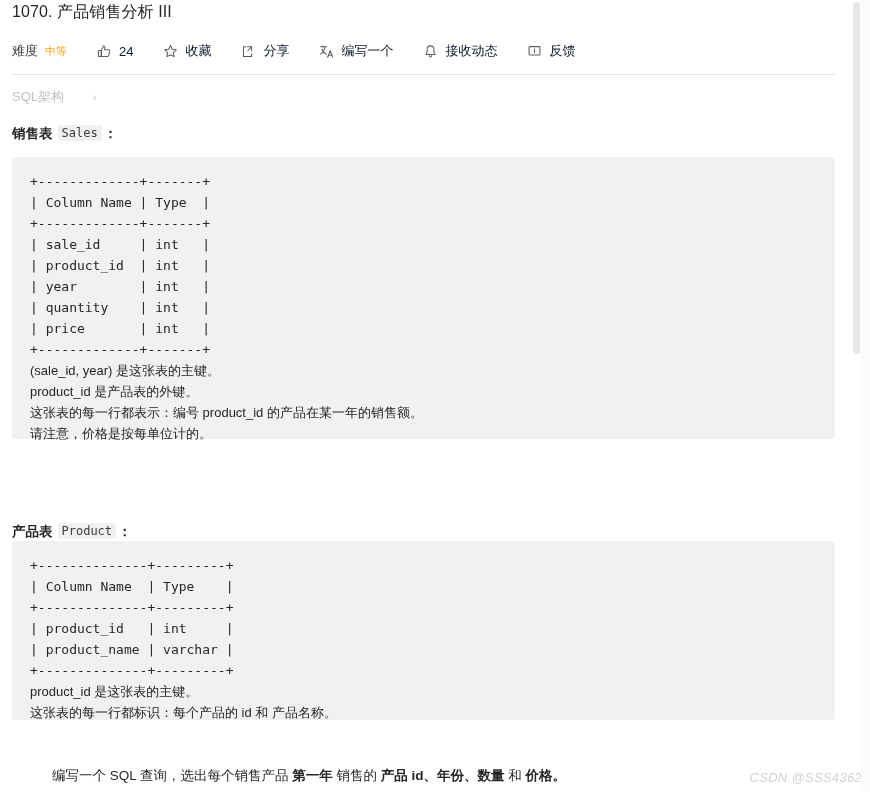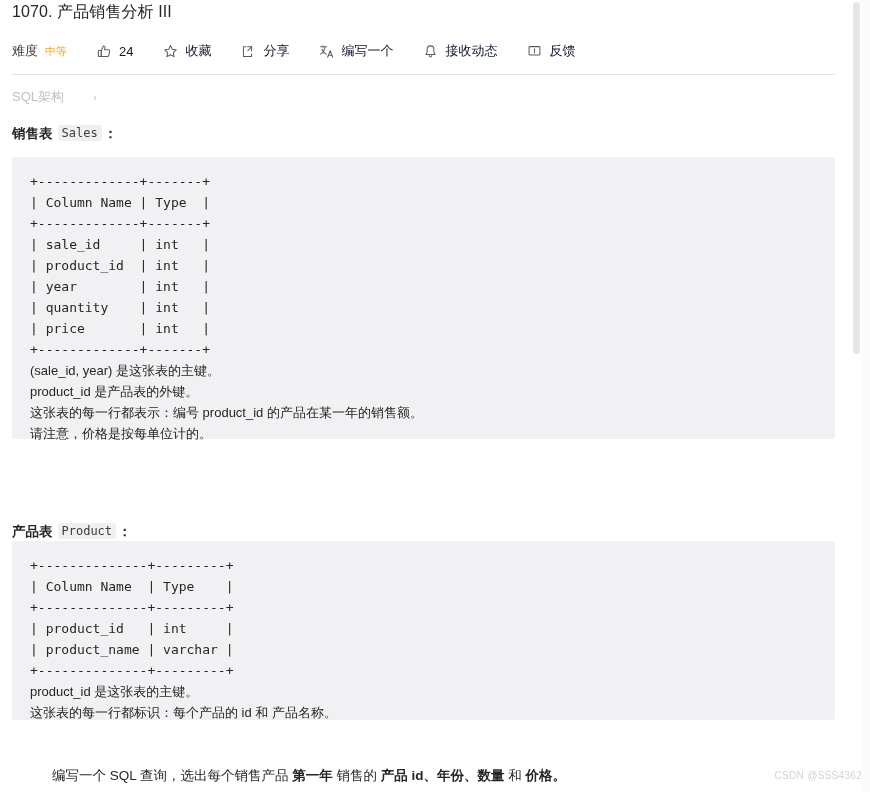--- a/index.html
+++ b/index.html
@@ -167,24 +167,25 @@
     white-space: nowrap;
     margin-left: 40px;
   }
   .question-line b { font-weight: 700; }
 
   
   .watermark {
     position: absolute;
     right: 8px;
     top: 770px;
-    font-size: 10px;
+    font-size: 13px;
     color: #d2d2d2;
     letter-spacing: 0.3px;
     white-space: nowrap;
+    font-style: italic;
   }
 
   
   .scrollbar-track {
     position: absolute;
     right: 0px;
     top: 0;
     width: 9px;
     height: 792px;
     background: #fbfbfb;

